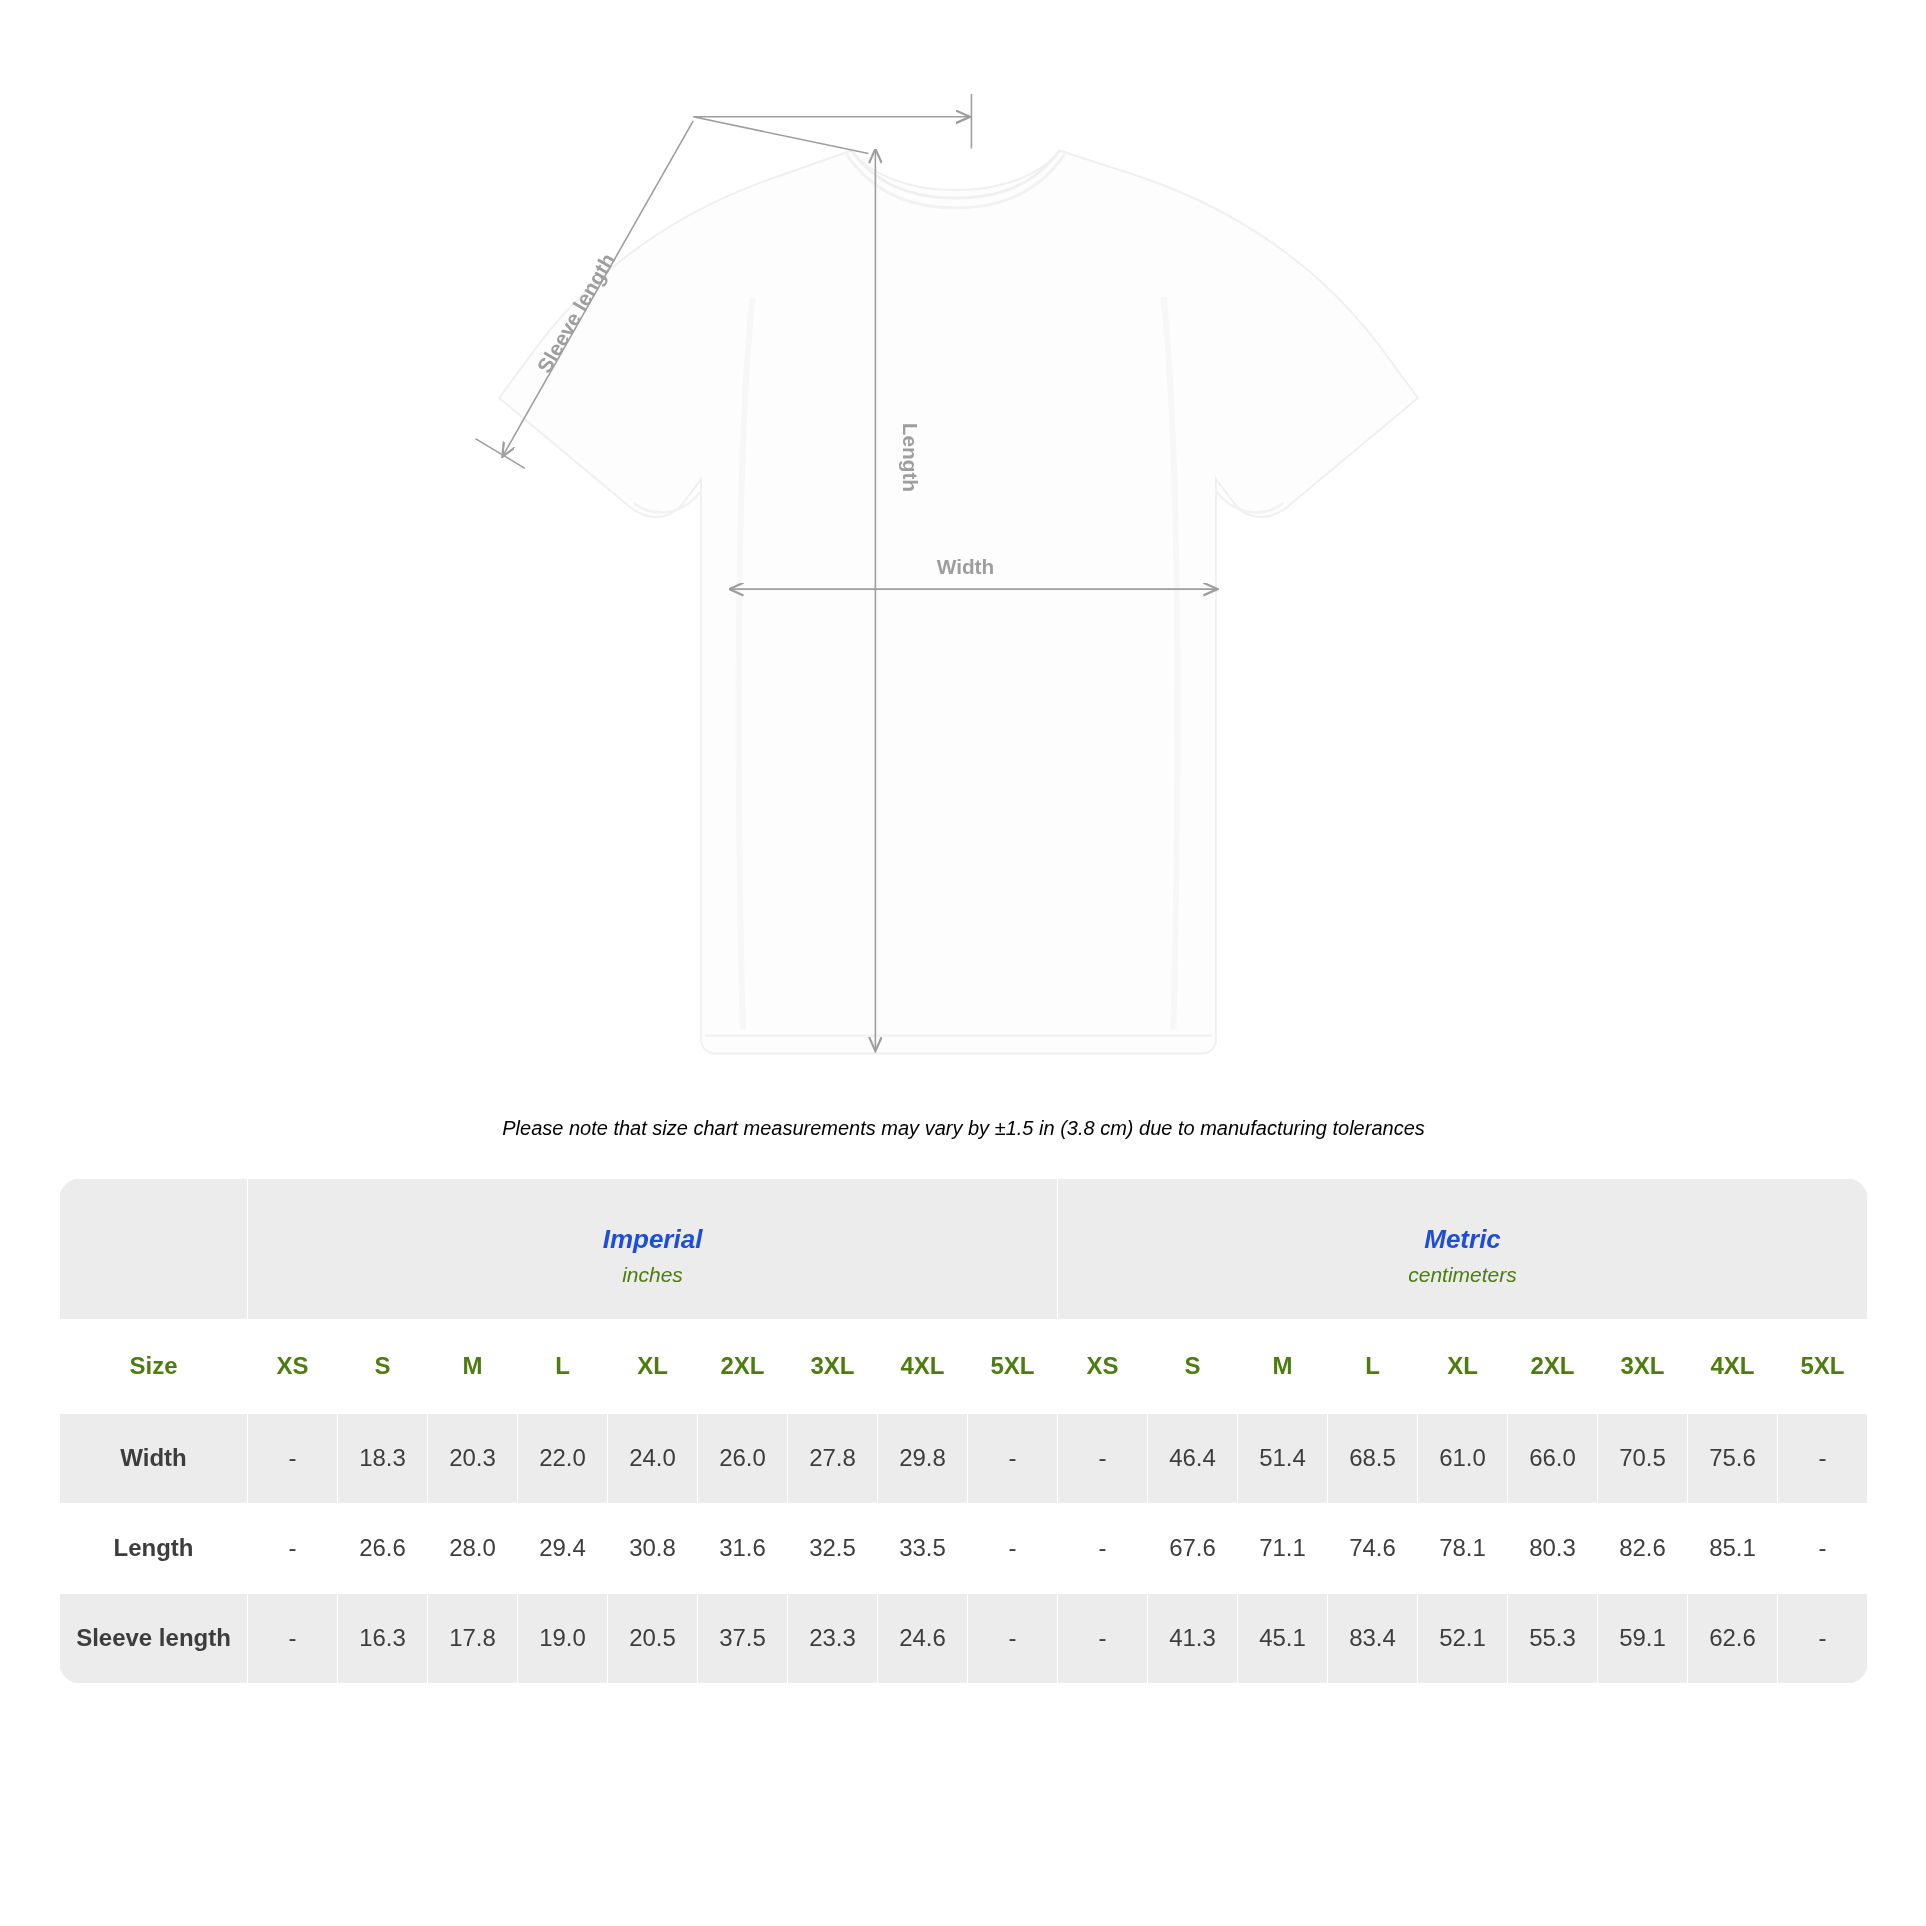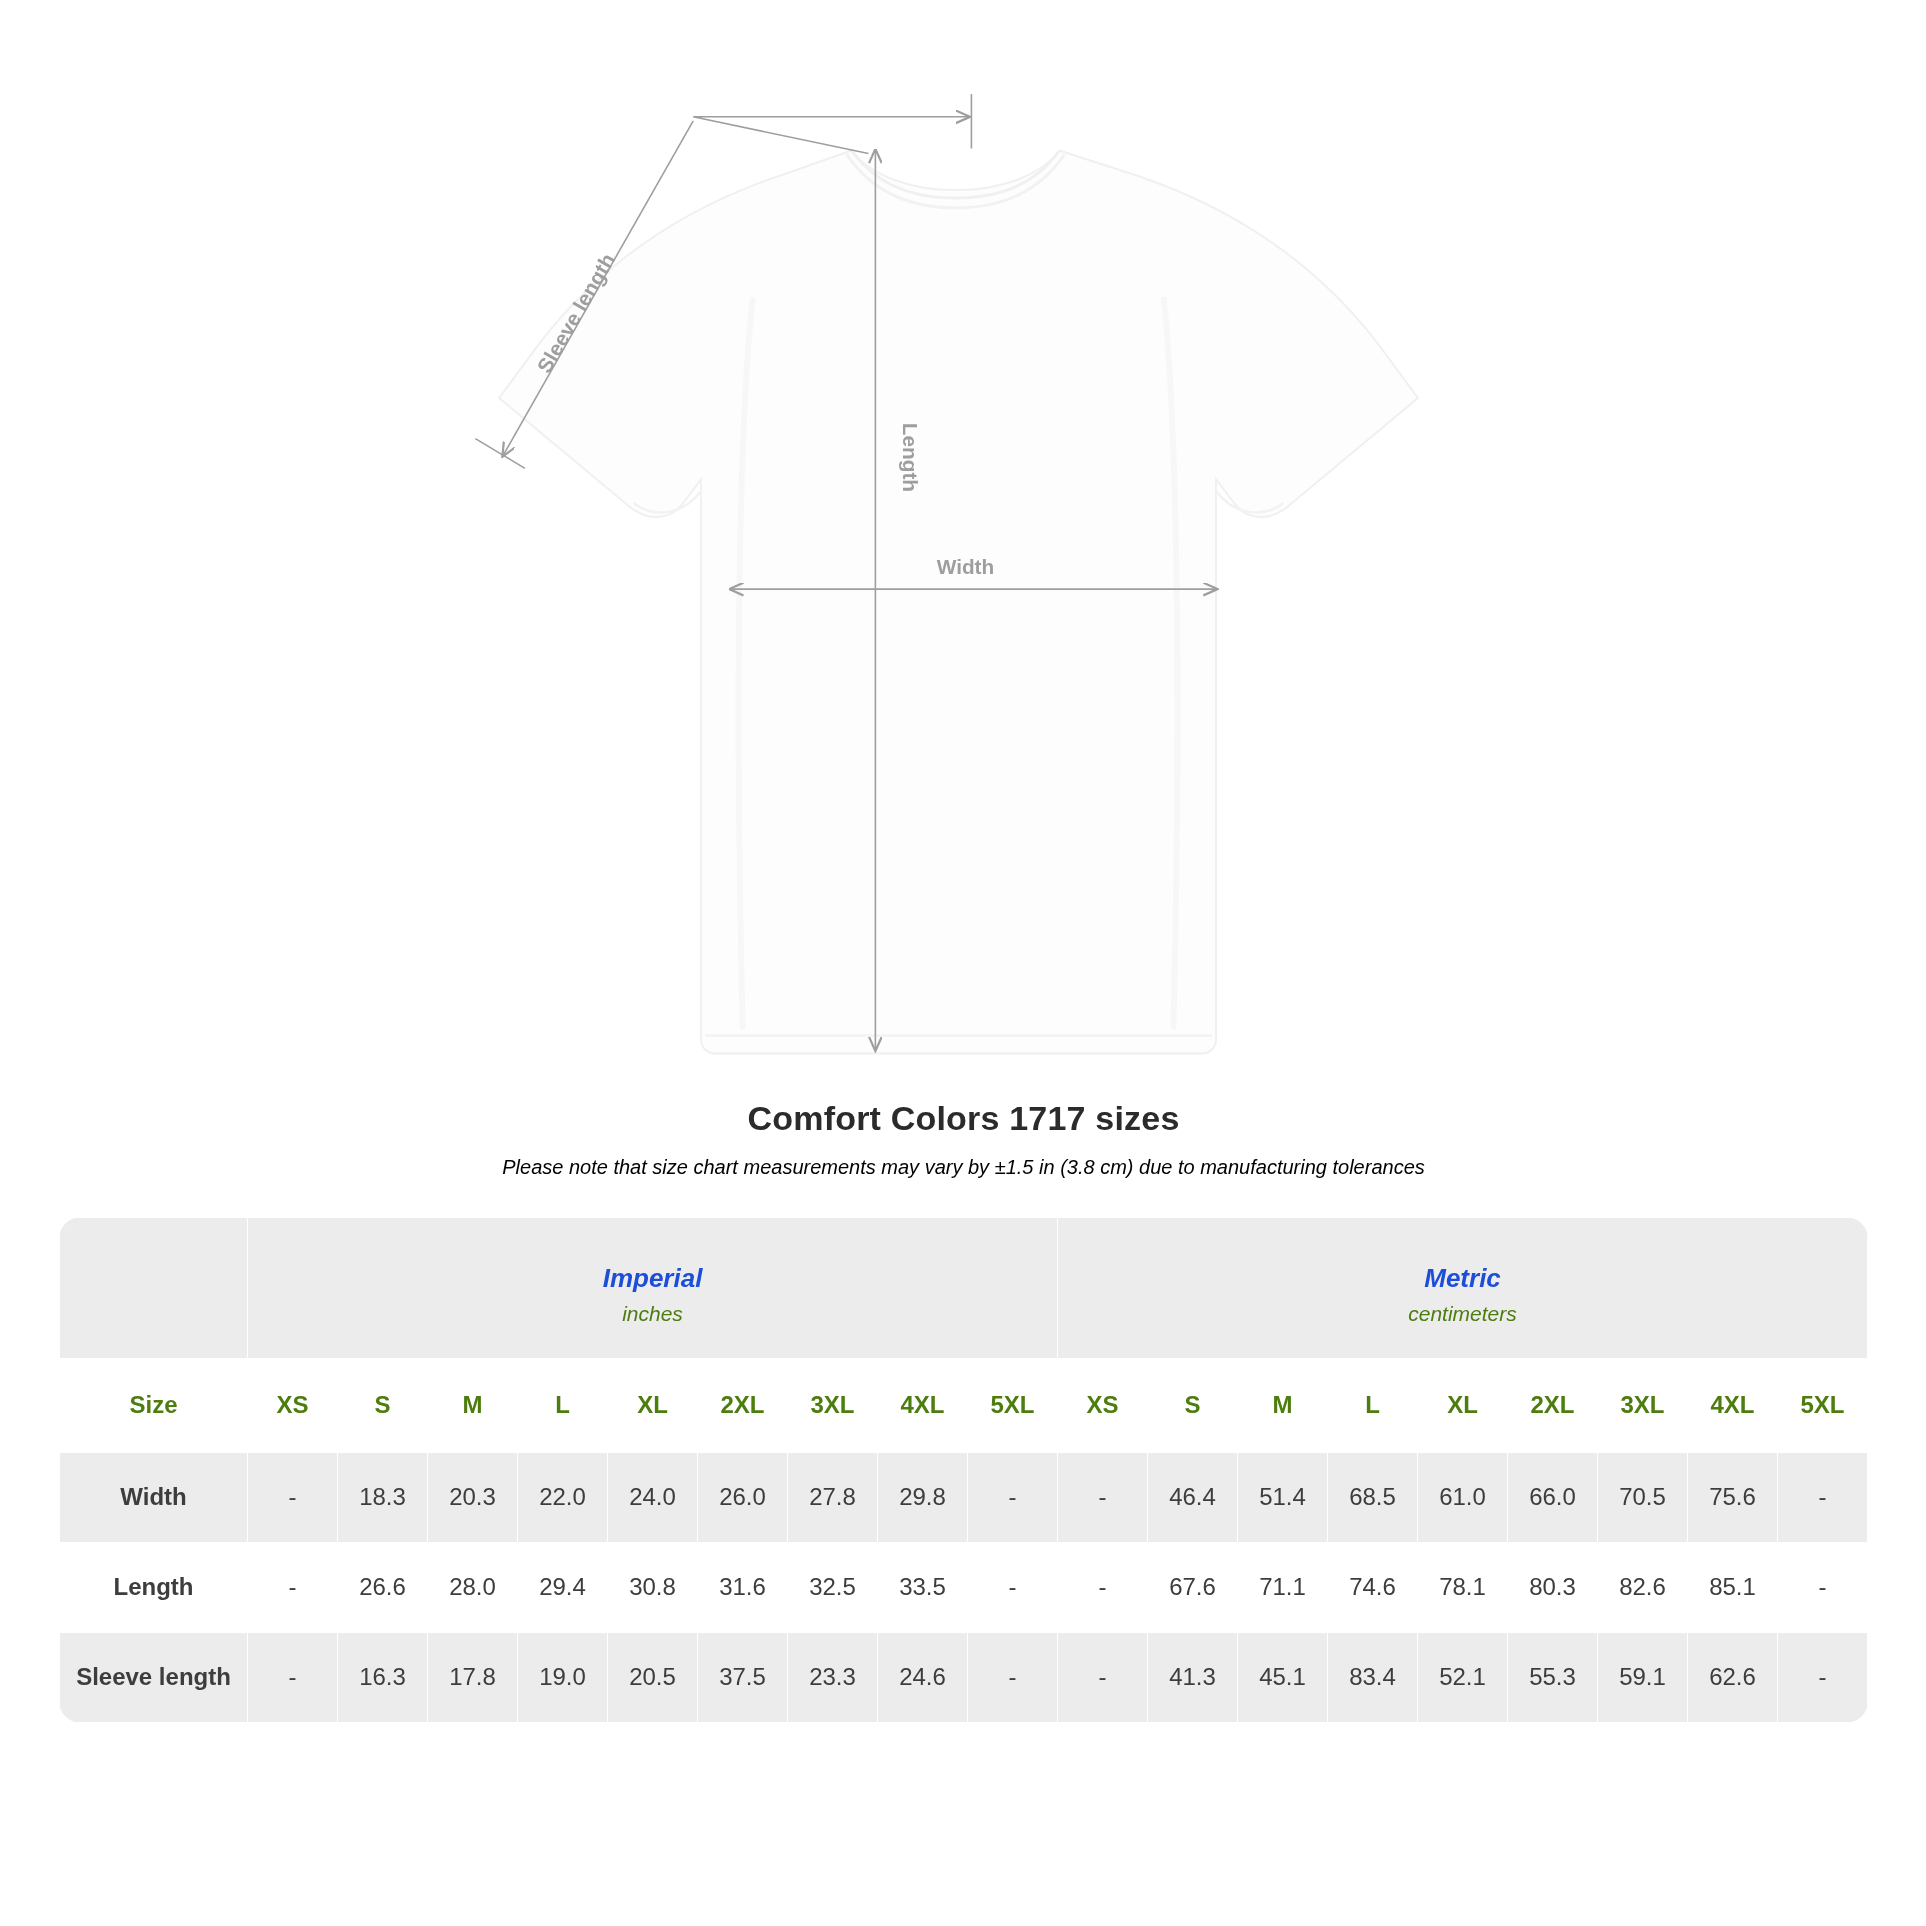--- a/index.html
+++ b/index.html
@@ -180,21 +180,20 @@
       </g>
 
       <g font-family="Liberation Sans, sans-serif" font-weight="bold" fill="#9e9e9e" font-size="21">
         <text transform="translate(588,320) rotate(-60)" text-anchor="middle" id="lbl-sleeve">Sleeve length</text>
         <text transform="translate(912,462) rotate(90)" text-anchor="middle" id="lbl-length">Length</text>
         <text x="975" y="580" text-anchor="middle" id="lbl-width">Width</text>
       </g>
     </svg>
   </div>
 
-  <h1 class="chart-title">Comfort Colors 1717 sizes</h1>
   <p class="chart-note">Please note that size chart measurements may vary by ±1.5 in (3.8 cm) due to manufacturing tolerances</p>
 
   <div class="table-wrap">
     <table class="size-table">
       <colgroup>
         <col class="first">
         <col class="cell">
           <col class="cell">
           <col class="cell">
           <col class="cell">

